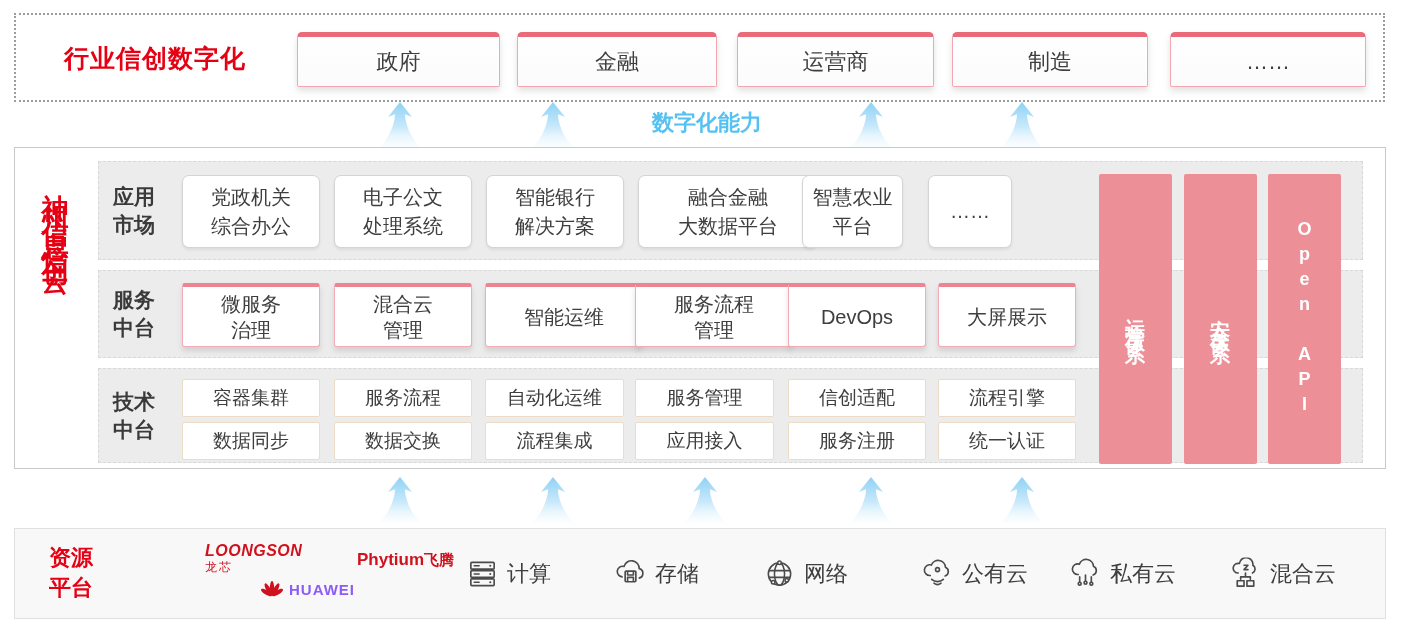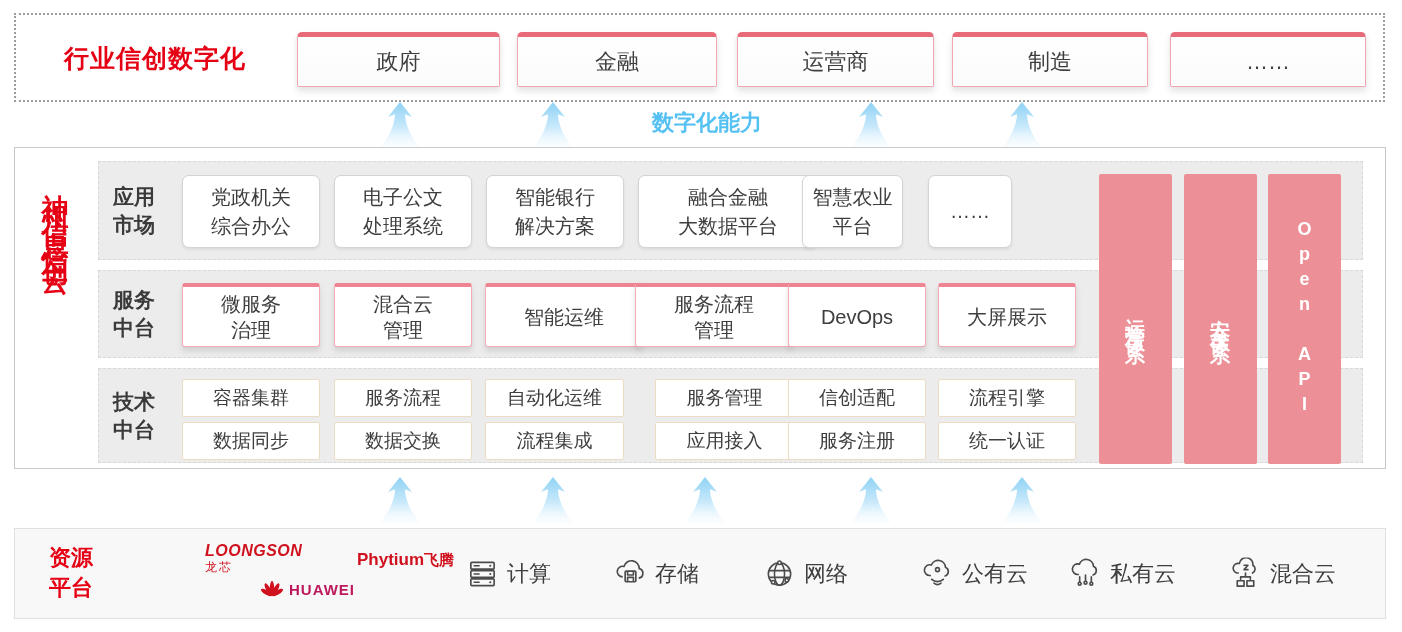--- a/index.html
+++ b/index.html
@@ -48,41 +48,41 @@
            border-top:4px solid #ee8491;border-radius:3px;box-shadow:0 4px 5px rgba(160,160,160,.35);
            display:flex;align-items:center;justify-content:center;text-align:center;font-size:20px;
            white-space:pre-line;line-height:1.3;box-sizing:border-box;}
   .s1{left:83px;width:138px}.s2{left:235px;width:138px}.s3{left:386px;width:158px}
   .s4{left:536px;width:158px}.s5{left:689px;width:138px}.s6{left:839px;width:138px}
 
   .tech-box{position:absolute;height:38px;background:#fff;border:1px solid #ecdcc6;border-radius:2px;
             display:flex;align-items:center;justify-content:center;font-size:19px;box-sizing:border-box;}
   .tr-top{top:10px}.tr-bot{top:53px}
   .t1{left:83px;width:138px}.t2{left:235px;width:138px}.t3{left:386px;width:139px}
-  .t4{left:556px;width:139px}.t5{left:689px;width:138px}.t6{left:839px;width:138px}
+  .t4{left:536px;width:139px}.t5{left:689px;width:138px}.t6{left:839px;width:138px}
 
   .pillar{position:absolute;top:26px;height:290px;width:73px;background:#ec8f96;border-radius:2px;
           display:flex;align-items:center;justify-content:center;}
   .p1{left:1084px}.p2{left:1169px}.p3{left:1253px}
   .pillar-text{writing-mode:vertical-lr;text-orientation:upright;color:#fff;font-weight:bold;
                font-size:20px;letter-spacing:8px;line-height:1;}
   .p3 .pillar-text{font-size:18px;letter-spacing:5px;}
 
   
   .bottom-section{position:absolute;left:14px;top:528px;width:1372px;height:91px;background:#f8f8f8;
                   border:1px solid #e0e0e0;box-sizing:border-box;}
   .res-title{position:absolute;left:34px;top:50%;transform:translateY(-50%);font-size:22px;font-weight:bold;
              color:#e60014;white-space:pre-line;line-height:1.4;text-align:right;}
   .vendor-loongson{position:absolute;left:190px;top:13px;text-align:left;color:#d0121f;}
   .loongson-name{font-style:italic;font-weight:900;font-size:16px;display:block;letter-spacing:.5px;}
   .loongson-sub{font-size:12px;font-weight:normal;display:block;margin-top:-1px;letter-spacing:2px;}
   .vendor-phytium{position:absolute;left:305px;top:21px;color:#d0121f;font-weight:bold;font-size:17px;white-space:nowrap;margin-left:37px;}
   .phytium-sub{font-size:15px;}
   .vendor-huawei{position:absolute;left:245px;top:52px;display:flex;align-items:center;gap:5px;}
-  .huawei-text{color:#be185d;font-weight:bold;font-size:15px;letter-spacing:1px;}
+  .huawei-text{color:#8b5cf6;font-weight:bold;font-size:15px;letter-spacing:1px;}
   .res-item{position:absolute;top:50%;transform:translateY(-50%);display:flex;align-items:center;gap:8px;
             font-size:22px;color:#3e3e3e;white-space:nowrap;}
   .r1{left:451px}.r2{left:599px}.r3{left:748px}.r4{left:906px}.r5{left:1054px}.r6{left:1214px}
   .res-icon{width:33px;height:33px;flex:0 0 auto;}
   .hidden-defs{position:absolute;width:0;height:0;overflow:hidden;}
 </style>
 </head>
 <body>
 
 <div class="page">

